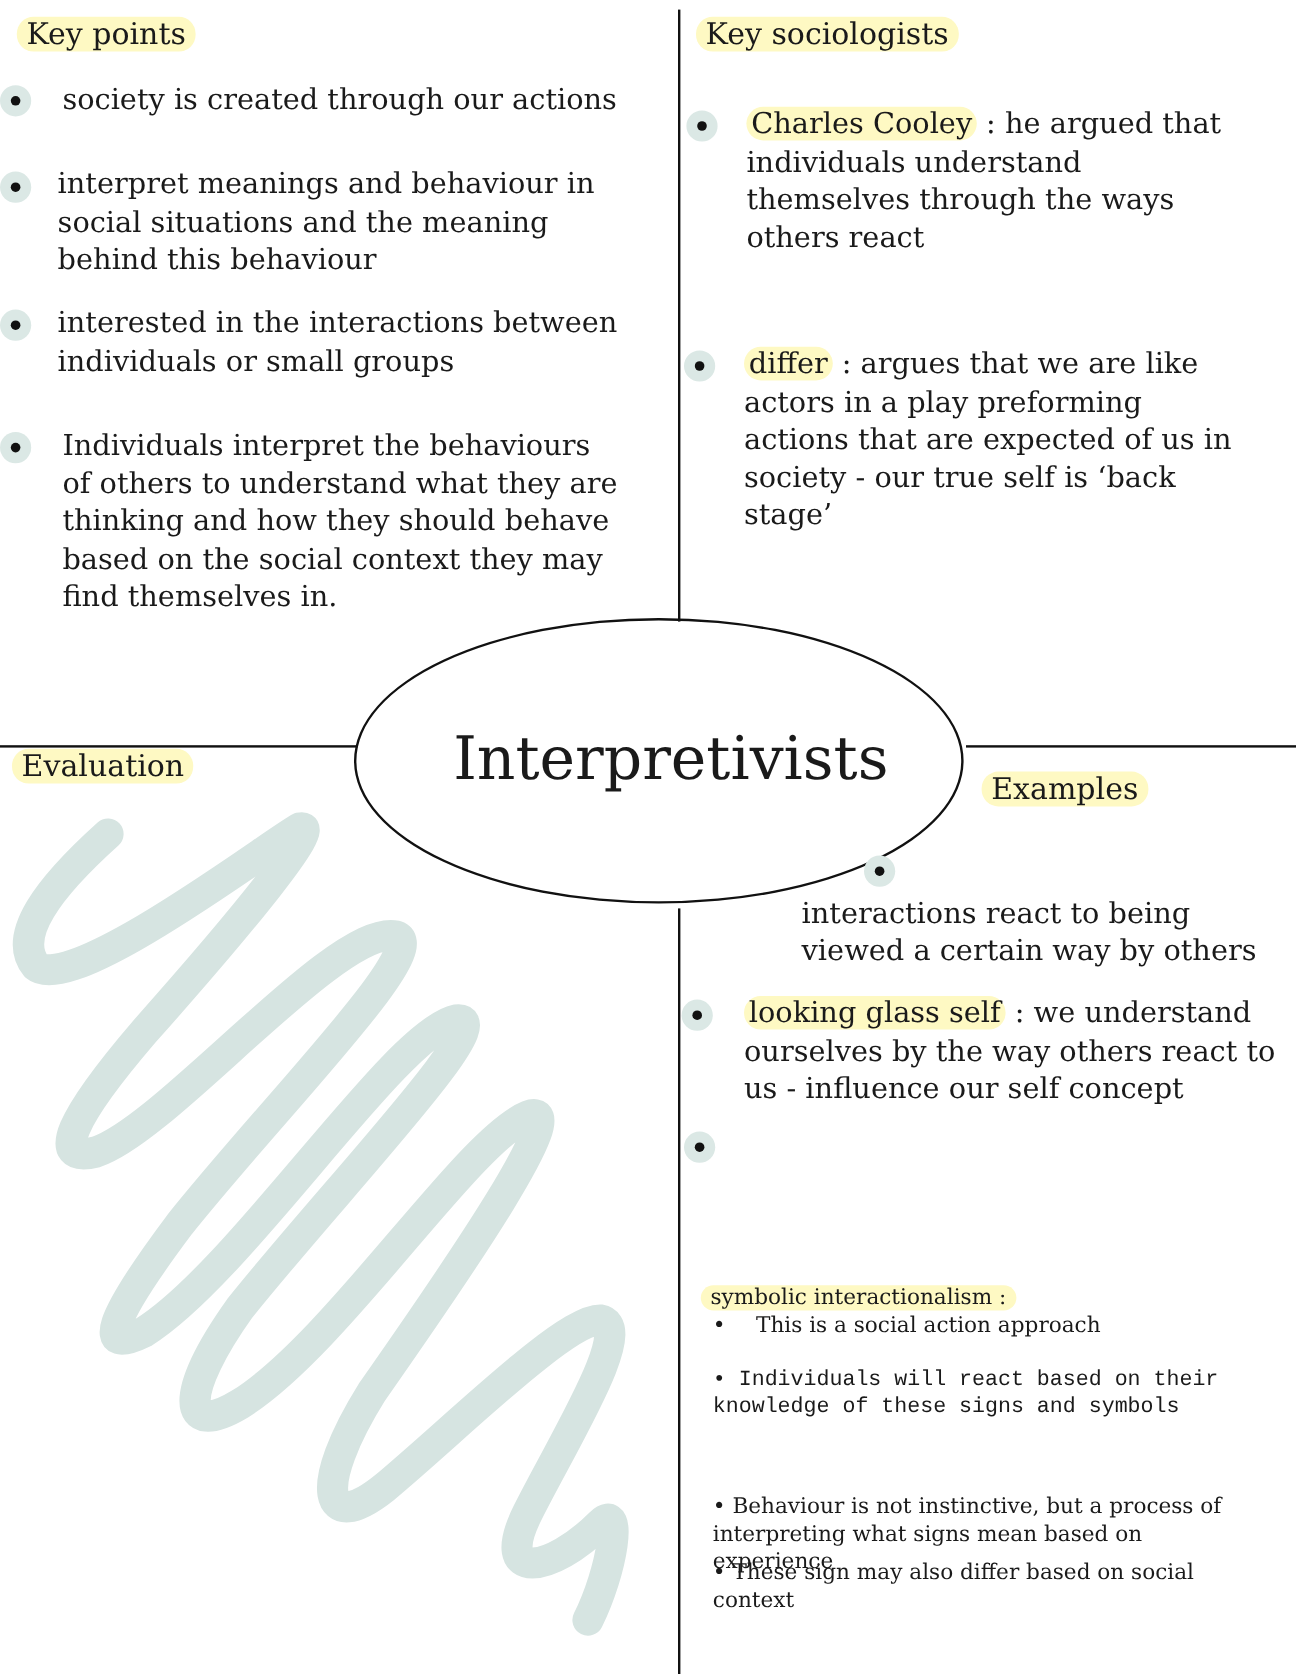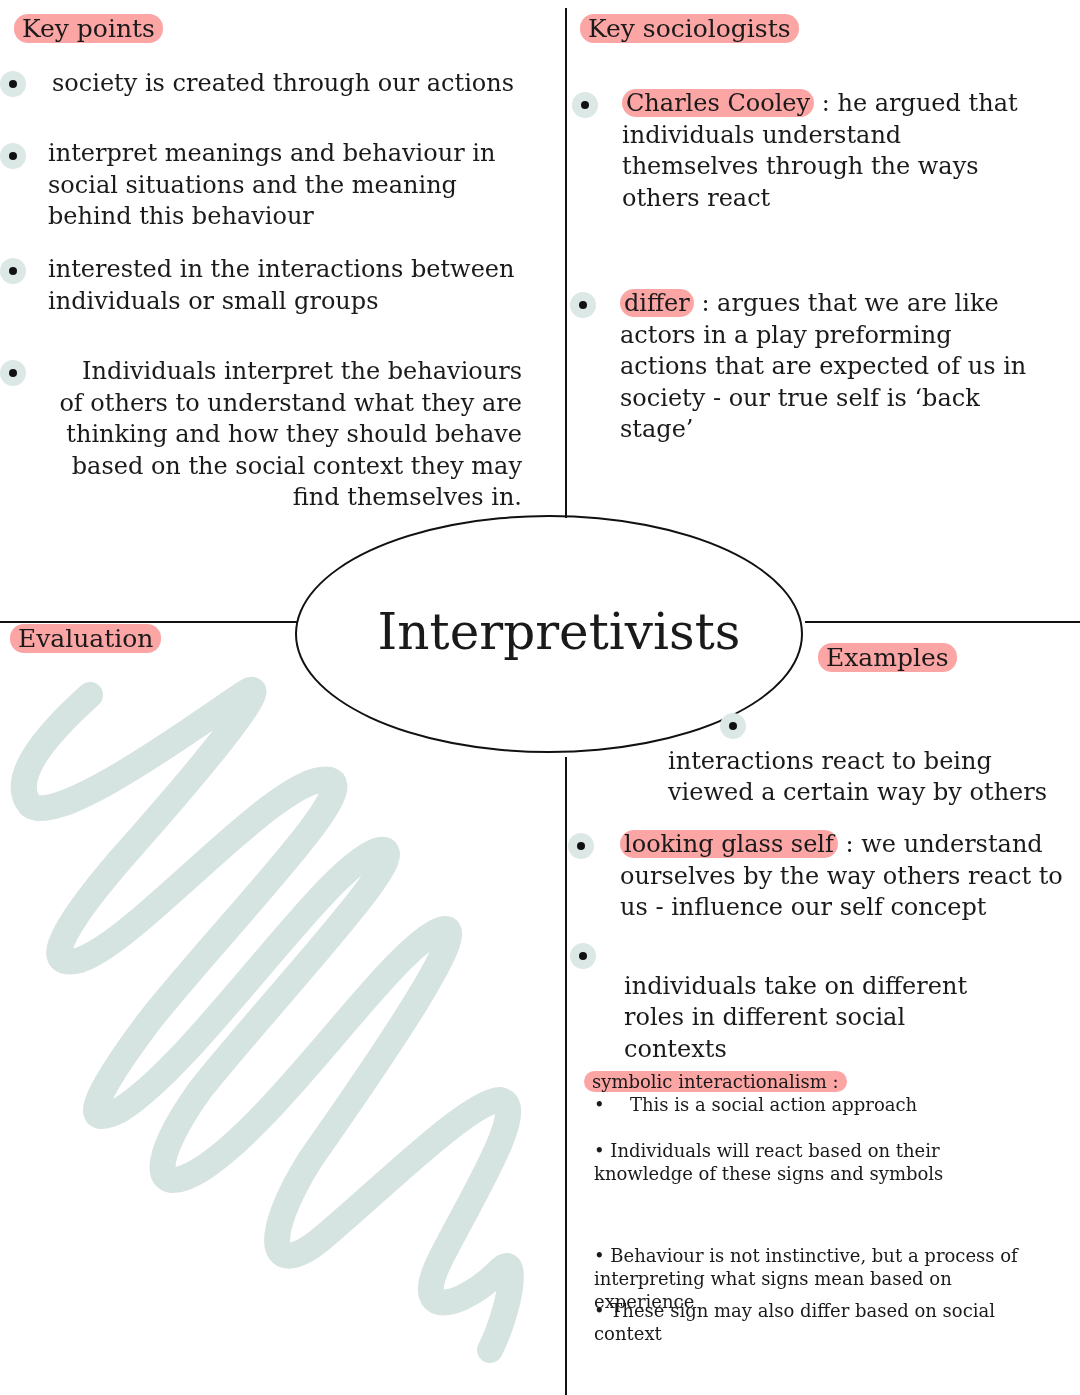--- a/index.html
+++ b/index.html
@@ -1,19 +1,19 @@
 <!DOCTYPE html>
 <html><head>
 <meta charset="utf-8">
 <style>
   html, body { margin:0; padding:0; background:#ffffff; }
   body { width:1080px; height:1395px; position:relative; overflow:hidden;
          font-family:"DejaVu Serif","Liberation Serif",serif; color:#1a1a1a; }
   .abs { position:absolute; }
-  .hl { background:#fca5a5; border-radius:14px; padding:0 8px;margin-top:16px; }
+  .hl { background:#fef9c3; border-radius:14px; padding:0 8px;margin-top:16px; }
   .heading { font-size:25px; }
   .body { font-size:24px; line-height:31.5px; }
   .small { font-size:18px; line-height:23px; }
   .bullet { position:absolute; width:26px; height:26px; border-radius:50%; background:#dbe8e5; }
   .bullet::after { content:""; position:absolute; left:9px; top:9px; width:8px; height:8px; border-radius:50%; background:#111; }
   .line { position:absolute; background:#111; }
 </style>
 </head>
 <body>
 
@@ -26,38 +26,38 @@
 <div class="abs" style="left:295px; top:603px; width:528px; text-align:center; font-size:50px;">Interpretivists</div>
 
 <div class="abs heading" style="left:14px; top:14px;"><span class="hl">Key points</span></div>
 <span class="bullet" style="left:0px; top:71px;"></span>
 <div class="abs body" style="left:52px; top:68px; width:500px;">society is created through our actions</div>
 <span class="bullet" style="left:0px; top:143px;"></span>
 <div class="abs body" style="left:48px; top:138px; width:490px;">interpret meanings and behaviour in social situations and the meaning behind this behaviour</div>
 <span class="bullet" style="left:0px; top:258px;"></span>
 <div class="abs body" style="left:48px; top:254px; width:505px;">interested in the interactions between individuals or small groups</div>
 <span class="bullet" style="left:0px; top:360px;"></span>
-<div class="abs body" style="left:52px; top:356px; width:470px;text-align:right;">Individuals interpret the behaviours of others to understand what they are thinking and how they should behave based on the social context they may find themselves in.</div>
+<div class="abs body" style="left:52px; top:356px; width:470px;">Individuals interpret the behaviours of others to understand what they are thinking and how they should behave based on the social context they may find themselves in.</div>
 
 <div class="abs heading" style="left:580px; top:14px;"><span class="hl">Key sociologists</span></div>
 <span class="bullet" style="left:572px; top:92px;"></span>
 <div class="abs body" style="left:622px; top:88px; width:420px;"><span class="hl" style="padding:0 4px;">Charles Cooley</span> <span>: he argued that individuals understand themselves through the ways others react</span></div>
 <span class="bullet" style="left:570px; top:292px;"></span>
 <div class="abs body" style="left:620px; top:288px; width:420px;"><span class="hl" style="padding:0 4px;">differ</span> <span>: argues that we are like actors in a play preforming actions that are expected of us in society - our true self is ‘back stage’</span></div>
 
 <div class="abs heading" style="left:10px; top:624px;"><span class="hl">Evaluation</span></div>
 <svg class="abs" style="left:0; top:660px;" width="560" height="720" viewBox="0 0 560 720">
   <path d="M90 35 C40 80 10 120 30 145 C60 170 230 40 250 30 C270 25 200 110 120 200 C60 270 40 310 80 300 C140 280 280 110 330 120 C360 130 230 260 150 360 C90 440 80 470 120 450 C200 400 330 200 380 190 C420 185 280 330 200 430 C150 500 150 540 200 510 C280 460 390 290 440 270 C480 255 380 400 310 500 C260 580 270 620 320 580 C380 530 470 440 500 440 C530 445 470 540 440 600 C410 660 460 650 500 610 C520 590 510 650 490 690" fill="none" stroke="#d6e4e1" stroke-width="26" stroke-linecap="round" stroke-linejoin="round"></path>
 </svg>
 
 <div class="abs heading" style="left:818px; top:643px;"><span class="hl">Examples</span></div>
 <span class="bullet" style="left:720px; top:713px;"></span>
 <div class="abs body" style="left:668px; top:714px; width:410px;"><span style="display:inline-block; width:116px;"></span><br><span>interactions react to being viewed a certain way by others</span></div>
 <span class="bullet" style="left:568px; top:833px;"></span>
 <div class="abs body" style="left:620px; top:829px; width:445px;"><span class="hl" style="padding:0 4px;">looking glass self</span> <span>: we understand ourselves by the way others react to us - influence our self concept</span></div>
 <span class="bullet" style="left:570px; top:943px;"></span>
-<div class="abs body" style="left:624px; top:939px; width:390px;"><br><span>individuals take on different roles in different social contexts</span></div>
+<div class="abs body" style="left:624px; top:939px; width:390px;"><br></div>
 
 <div class="abs small" style="left:584px; top:1070px;"><span class="hl">symbolic interactionalism :</span></div>
 <div class="abs small" style="left:594px; top:1093px; width:460px;"><span style="display:inline-block; width:36px;">•</span><span>This is a social action approach</span></div>
-<div class="abs small" style="left:594px; top:1139px; width:440px;">• <span>Individuals will react based on their knowledge of these signs and symbols</span></div>
+<div class="abs small" style="left:594px; top:1139px; width:440px;font-family:Liberation Mono, monospace;">• <span>Individuals will react based on their knowledge of these signs and symbols</span></div>
 <div class="abs small" style="left:594px; top:1244px; width:450px;">• <span>Behaviour is not instinctive, but a process of interpreting what signs mean based on experience</span></div>
 <div class="abs small" style="left:594px; top:1299px; width:440px;">• <span>These sign may also differ based on social context</span></div>
 
 </body></html>

